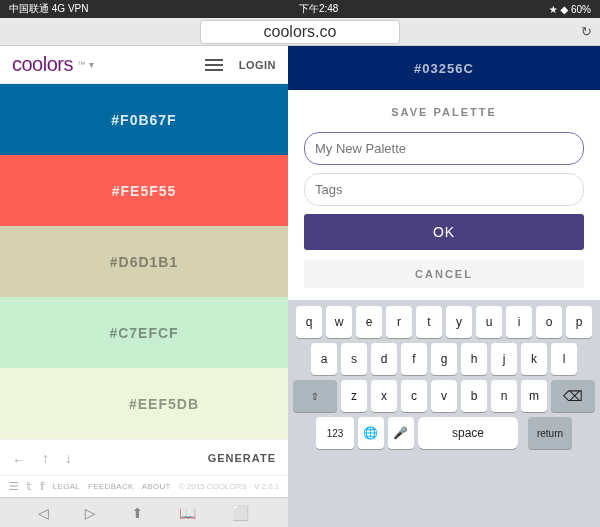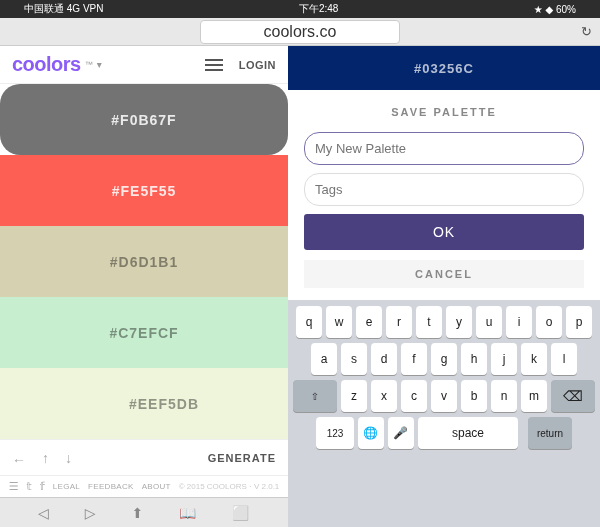--- a/index.html
+++ b/index.html
@@ -11,21 +11,21 @@
       display: flex;
       flex-direction: column;
       background: #f0f0f0;
     }
 
     
     .status-bar {
       background: #2d2d2d;
       color: white;
       font-size: 10px;
-      padding: 2px 24px;
+      padding: 2px 9px;
       display: flex;
       justify-content: space-between;
       align-items: center;
       height: 18px;
     }
     .status-left { display: flex; gap: 4px; align-items: center; }
     .status-right { display: flex; gap: 4px; align-items: center; }
 
     
     .browser-bar {
@@ -81,22 +81,22 @@
       border-bottom: 1px solid #eee;
       height: 38px;
     }
     .logo {
       display: flex;
       align-items: center;
       gap: 4px;
     }
     .logo-text {
       font-size: 20px;
-      font-weight: 700;
-      color: #8b5cf6;
+      font-weight: 400;
+      color: #701a75;
       letter-spacing: -0.5px;
     }
     .logo-tm {
       font-size: 8px;
       color: #999;
       vertical-align: super;
     }
     .logo-chevron {
       font-size: 10px;
       color: #999;
@@ -137,21 +137,21 @@
       display: flex;
       align-items: center;
       justify-content: center;
     }
     .swatch-label {
       font-size: 14px;
       font-weight: 600;
       color: rgba(255,255,255,0.85);
       letter-spacing: 1px;
     }
-    .swatch-1 { background: #737373; border-radius: 20px; }
+    .swatch-1 { background: #0369a1; }
     .swatch-2 { background: #FE5F55; }
     .swatch-3 { background: #D6D1B1; }
     .swatch-4 { background: #C7EFCF; }
     .swatch-5 { background: #EEF5DB; padding-left: 40px; }
     .swatch-3 .swatch-label,
     .swatch-4 .swatch-label,
     .swatch-5 .swatch-label { color: rgba(0,0,0,0.4); }
 
     
     .bottom-toolbar {
@@ -333,20 +333,21 @@
     }
     .kb-key.wide {
       min-width: 36px;
       max-width: 44px;
       flex: 1.5;
       font-size: 10px;
     }
     .kb-key.space-key {
       flex: 5;
       max-width: 120px;
+      border-radius: 6px;
     }
     .kb-key.shift-key {
       background: #adb5bd;
       color: #333;
     }
     .kb-key.delete-key {
       background: #adb5bd;
       font-size: 14px;
     }
     .kb-bottom-row {

